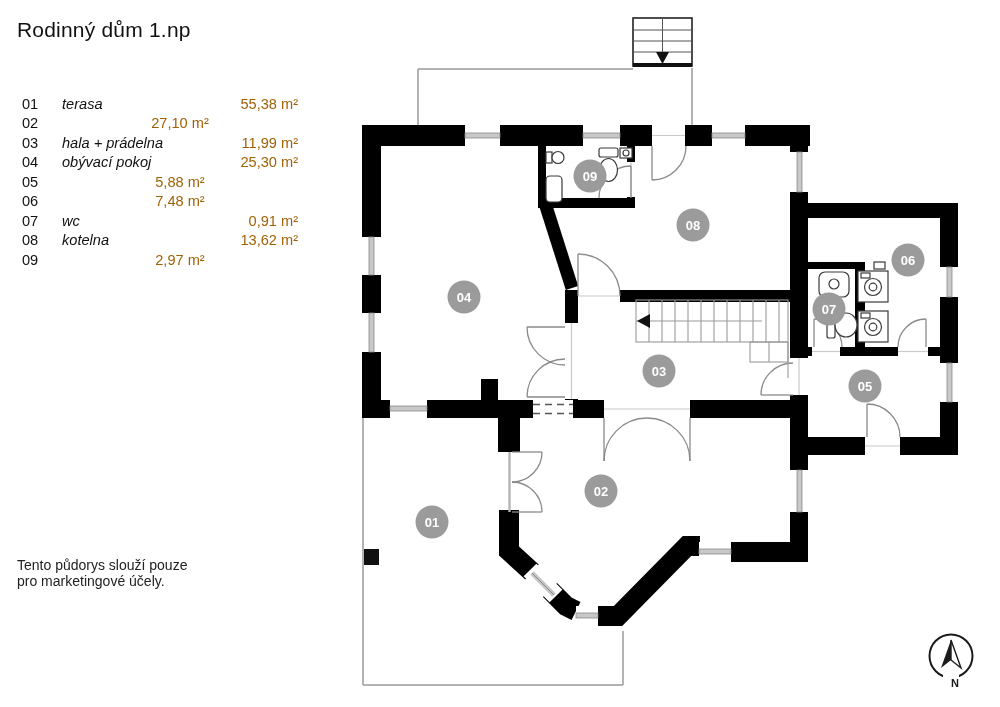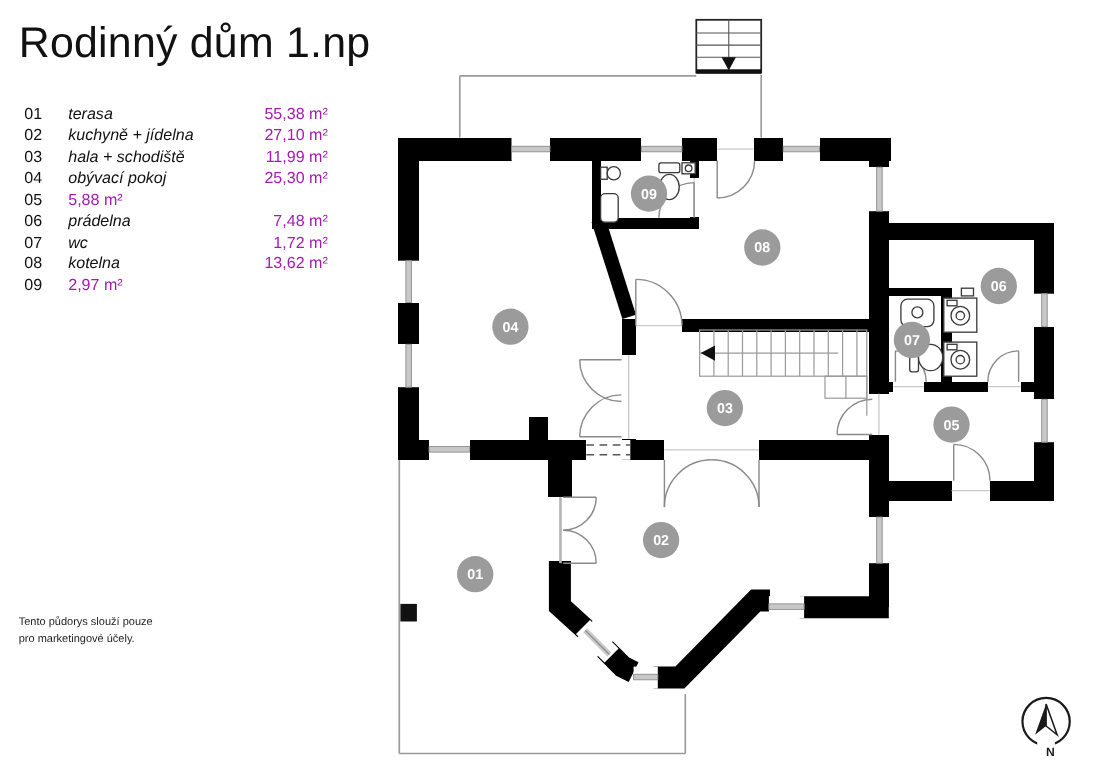--- a/index.html
+++ b/index.html
@@ -1,68 +1,66 @@
 <!DOCTYPE html>
 <html><head>
 <meta charset="utf-8">
 <style>
   html,body{margin:0;padding:0;background:#fff;}
   body{width:1000px;height:707px;position:relative;overflow:hidden;
        font-family:"Liberation Sans",sans-serif;color:#1a1a1a;}
-  .title{position:absolute;left:17px;top:18px;font-size:39px;letter-spacing:.2px;
+  .title{position:absolute;left:17px;top:18px;font-size:21px;letter-spacing:.2px;
          color:#111;white-space:nowrap;}
   .legend{position:absolute;left:22px;top:95px;width:276px;font-size:14.6px;line-height:19.45px;}
   .legend-row{display:grid;grid-template-columns:40px 1fr auto;}
   .legend-num{color:#111;}
   .legend-name{color:#111;font-style:italic;}
-  .legend-area{text-align:left;color:#a21caf;}
-  .disclaimer{position:absolute;left:17px;top:558px;width:210px;font-size:10px;
+  .legend-area{text-align:center;color:#a16207;}
+  .disclaimer{position:absolute;left:17px;top:558px;width:210px;font-size:14px;
               line-height:15.8px;color:#222;}
   .disclaimer p{margin:0 0 15px 0;white-space:pre-line;}
   svg#plan{position:absolute;left:0;top:0;}
 </style>
 </head>
 <body>
 
 <div class="title">Rodinný dům 1.np</div>
 
 <div class="legend" id="legend">
     <div class="legend-row">
       <span class="legend-num">01</span>
       <span class="legend-name">terasa</span>
       <span class="legend-area">55,38 m²</span>
     </div>
     <div class="legend-row">
       <span class="legend-num">02</span>
-      <span class="legend-name">kuchyně + jídelna</span>
       <span class="legend-area">27,10 m²</span>
     </div>
     <div class="legend-row">
       <span class="legend-num">03</span>
-      <span class="legend-name">hala + schodiště</span>
+      <span class="legend-name">hala + prádelna</span>
       <span class="legend-area">11,99 m²</span>
     </div>
     <div class="legend-row">
       <span class="legend-num">04</span>
       <span class="legend-name">obývací pokoj</span>
       <span class="legend-area">25,30 m²</span>
     </div>
     <div class="legend-row">
       <span class="legend-num">05</span>
       <span class="legend-area">5,88 m²</span>
     </div>
     <div class="legend-row">
       <span class="legend-num">06</span>
-      <span class="legend-name">prádelna</span>
       <span class="legend-area">7,48 m²</span>
     </div>
     <div class="legend-row">
       <span class="legend-num">07</span>
       <span class="legend-name">wc</span>
-      <span class="legend-area">1,72 m²</span>
+      <span class="legend-area">0,91 m²</span>
     </div>
     <div class="legend-row">
       <span class="legend-num">08</span>
       <span class="legend-name">kotelna</span>
       <span class="legend-area">13,62 m²</span>
     </div>
     <div class="legend-row">
       <span class="legend-num">09</span>
       <span class="legend-area">2,97 m²</span>
     </div>

